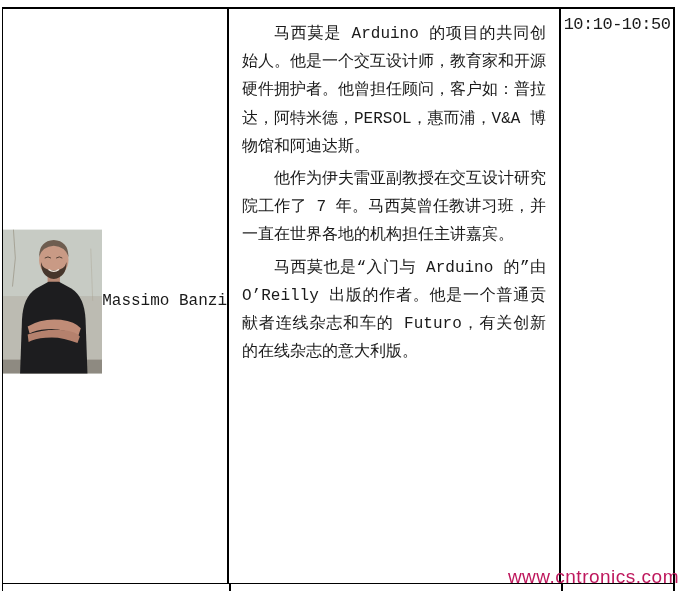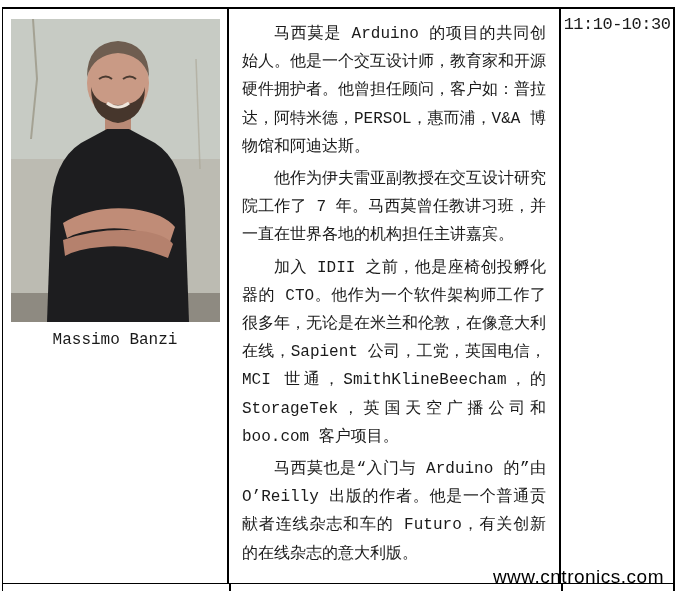--- a/index.html
+++ b/index.html
@@ -8,21 +8,21 @@
     background:#ffffff;color:#1a1a1a;
     font-family:"Liberation Mono","DejaVu Sans Mono",monospace;
   }
   
   .row-main{
     position:absolute;left:2px;top:7px;width:673px;height:577px;
     box-sizing:border-box;display:flex;
     border:1px solid #000;border-top-width:2px;border-right-width:2px;
   }
   .cell-photo{width:226px;border-right:2px solid #000;box-sizing:border-box;
-    display:flex;flex-direction:column;align-items:center;}
+    display:flex;flex-direction:row;align-items:center;}
   .cell-bio{width:332px;border-right:2px solid #000;box-sizing:border-box;
     padding:7px 9px 0 9px;}
   .cell-time{flex:1;text-align:center;padding-top:6px;box-sizing:border-box;
     font-size:17px;letter-spacing:-0.5px;}
   
   .row-next{
     position:absolute;left:2px;top:584px;width:673px;height:7px;
     box-sizing:border-box;display:flex;
     border-left:1px solid #000;border-right:2px solid #000;
   }
@@ -32,23 +32,23 @@
   
   .photo{width:209px;height:303px;margin-top:10px;display:block;}
   .caption{margin-top:9px;font-size:16px;text-align:center;white-space:nowrap;}
   
   .bio p{
     margin:4px;font-size:16px;line-height:28.2px;
     text-indent:2em;text-align:justify;
   }
   
   .watermark{
-    position:absolute;right:16px;bottom:3px;z-index:5;
+    position:absolute;right:1px;bottom:3px;z-index:5;
     font-family:"Liberation Sans","DejaVu Sans",sans-serif;
-    font-size:19px;letter-spacing:0.5px;color:#000000;
+    font-size:19px;letter-spacing:0.5px;color:#be185d;
   }
 </style>
 </head>
 <body>
 
 <div class="row-main">
 
   <div class="cell-photo">
     <svg class="photo" viewBox="0 0 209 303" xmlns="http://www.w3.org/2000/svg" role="img">
 
@@ -70,27 +70,26 @@
         <path d="M52 204 Q82 186 122 190 Q152 194 164 208 L159 223 Q120 206 92 210 Q68 212 56 219 Z" fill="#c08c77"></path>
         <path d="M52 221 Q90 208 130 212 Q154 215 162 225 L157 239 Q120 224 90 228 Q66 230 54 237 Z" fill="#b5816d"></path>
       </g>
     </svg>
     <div class="caption">Massimo Banzi</div>
   </div>
 
   <div class="cell-bio bio">
     <p>马西莫是 Arduino 的项目的共同创始人。他是一个交互设计师，教育家和开源硬件拥护者。他曾担任顾问，客户如：普拉达，阿特米德，PERSOL，惠而浦，V&amp;A 博物馆和阿迪达斯。</p>
     <p>他作为伊夫雷亚副教授在交互设计研究院工作了 7 年。马西莫曾任教讲习班，并一直在世界各地的机构担任主讲嘉宾。</p>
-    <p>加入 IDII 之前，他是座椅创投孵化器的 CTO。他作为一个软件架构师工作了很多年，无论是在米兰和伦敦，在像意大利在线，Sapient 公司，工党，英国电信，MCI 世通，SmithKlineBeecham，的 StorageTek，英国天空广播公司和 boo.com 客户项目。</p>
     <p>马西莫也是“入门与 Arduino 的”由 O’Reilly 出版的作者。他是一个普通贡献者连线杂志和车的 Futuro，有关创新的在线杂志的意大利版。</p>
 
   </div>
 
   <div class="cell-time">
-    <span>11:10-10:30</span>
+    <span>10:10-10:50</span>
   </div>
 
 </div>
 
 <div class="row-next">
   <div class="stub-a"></div>
   <div class="stub-b"></div>
   <div class="stub-c"></div>
 </div>
 

